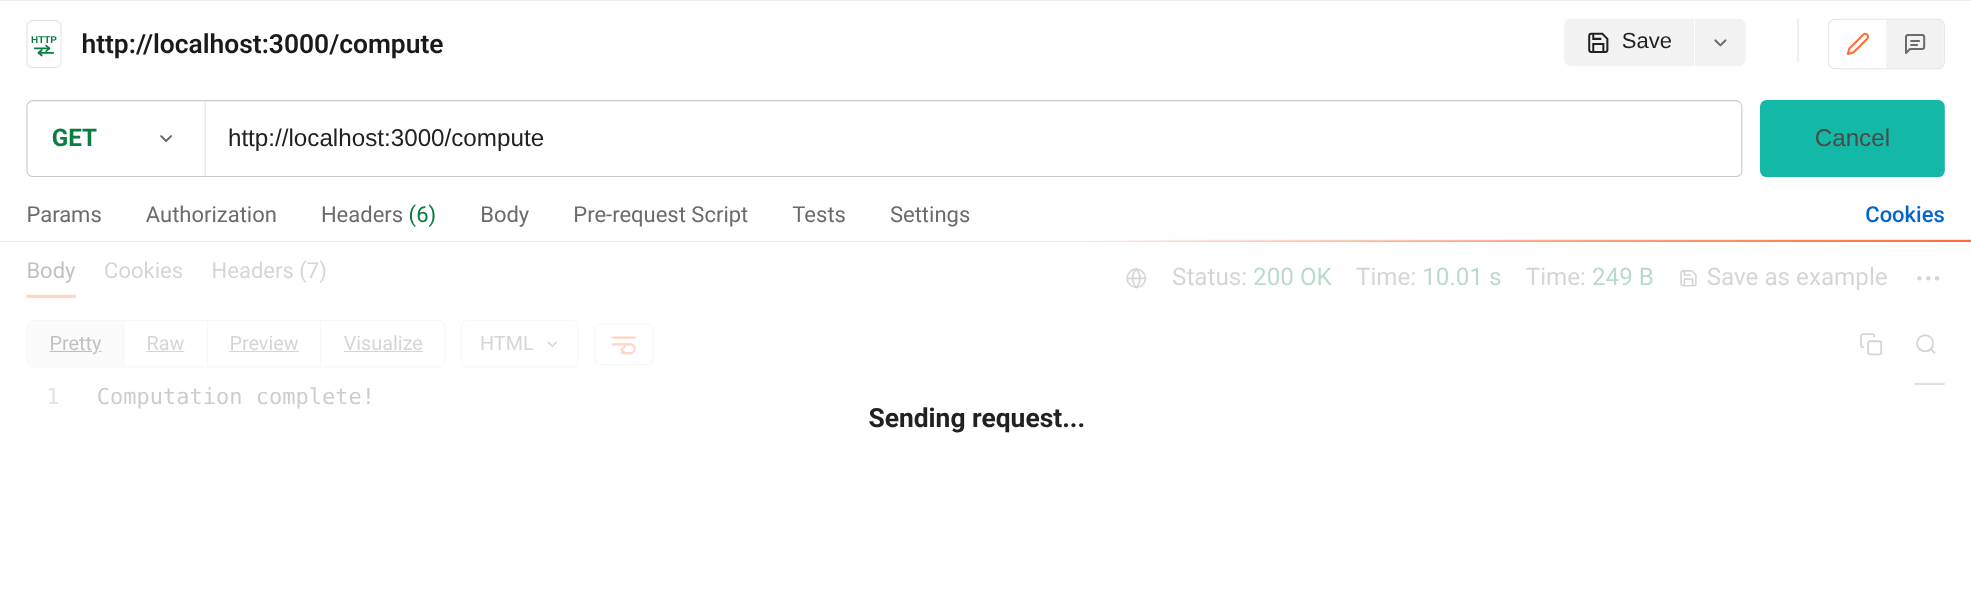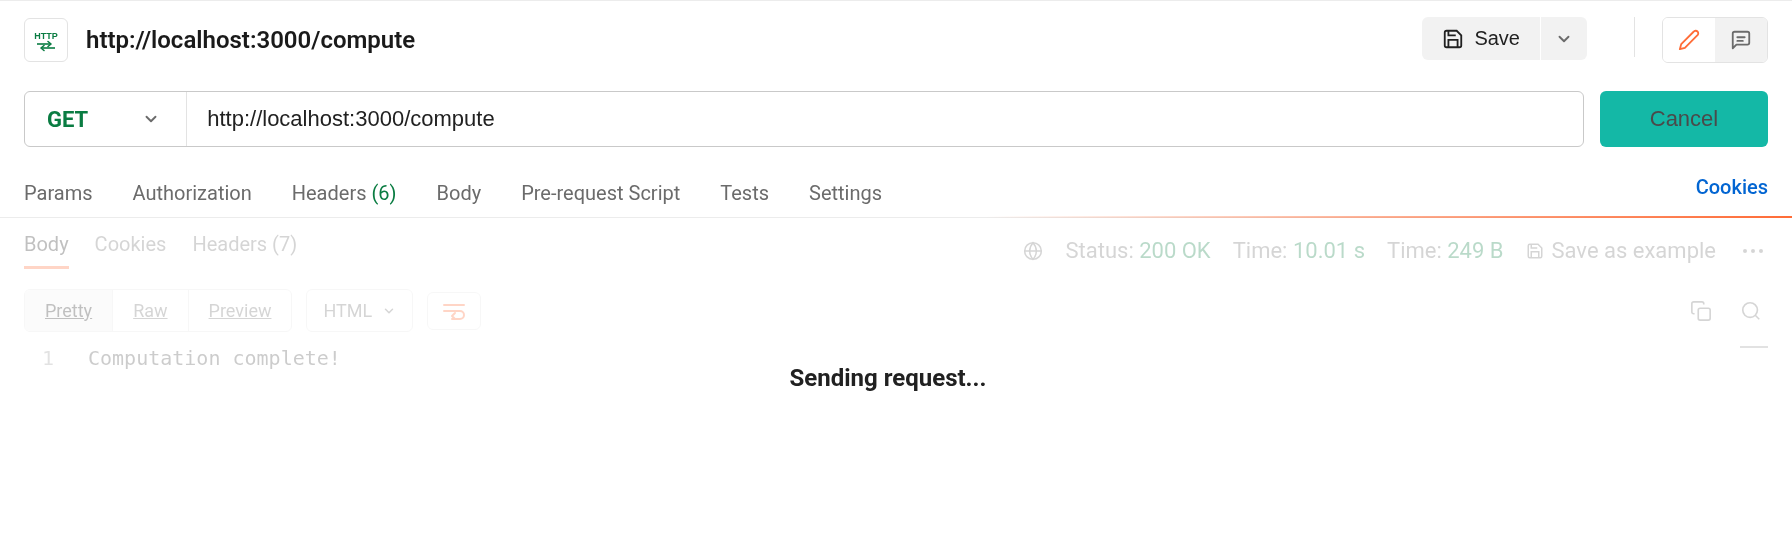--- a/index.html
+++ b/index.html
@@ -13,21 +13,21 @@
   }
 
   
   .header {
     display: flex;
     align-items: center;
     padding: 16px 24px 12px 24px;
     border-top: 1px solid #ececec;
   }
   .http-badge {
-    width: 44px;
+    width: 32px;
     height: 44px;
     border: 1px solid #e3e3e3;
     border-radius: 6px;
     display: flex;
     align-items: center;
     justify-content: center;
     margin-right: 18px;
     background: #fff;
   }
   .request-title {
@@ -97,21 +97,21 @@
     display: flex;
     align-items: stretch;
     padding: 16px 24px 18px 24px;
     gap: 16px;
   }
   .method-url {
     flex: 1;
     display: flex;
     border: 1px solid #c9c9c9;
     border-radius: 6px;
-    height: 56px;
+    height: 70px;
   }
   .method-select {
     display: flex;
     align-items: center;
     gap: 54px;
     padding: 0 26px 0 22px;
     border-right: 1px solid #e3e3e3;
     cursor: pointer;
   }
   .method-label {
@@ -147,21 +147,20 @@
     position: relative;
   }
   .req-tabs {
     display: flex;
     gap: 40px;
   }
   .req-tab {
     font-size: 20px;
     color: #6b6b6b;
     cursor: pointer;
-    margin-top: 12px;
   }
   .req-tab .count {
     color: #0a7c42;
   }
   .cookies-link {
     margin-left: auto;
     font-size: 20px;
     color: #0265d2;
     cursor: pointer;
     font-weight: 500;
@@ -437,20 +436,21 @@
           </svg>
         </span>
       </div>
     </div>
 
     <div class="view-controls">
       <div class="view-tabs">
         <div class="view-tab active">Pretty</div>
         <div class="view-tab">Raw</div>
         <div class="view-tab">Preview</div>
+        <div class="view-tab">Visualize</div>
       </div>
       <div class="format-select">
         <span>HTML</span>
         <svg width="14" height="14" viewBox="0 0 24 24" fill="none" stroke="#6b6b6b" stroke-width="2.5" stroke-linecap="round" stroke-linejoin="round">
           <polyline points="6 9 12 15 18 9"></polyline>
         </svg>
       </div>
       <div class="wrap-btn">
         <svg width="24" height="20" viewBox="0 0 24 20" fill="none" stroke="#ff6c37" stroke-width="2" stroke-linecap="round" stroke-linejoin="round">
           <line x1="2" y1="4" x2="22" y2="4"></line>

